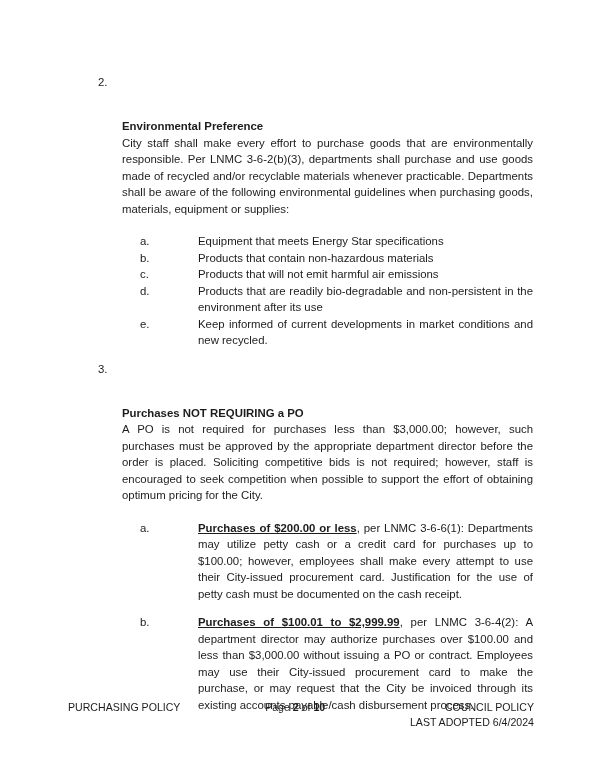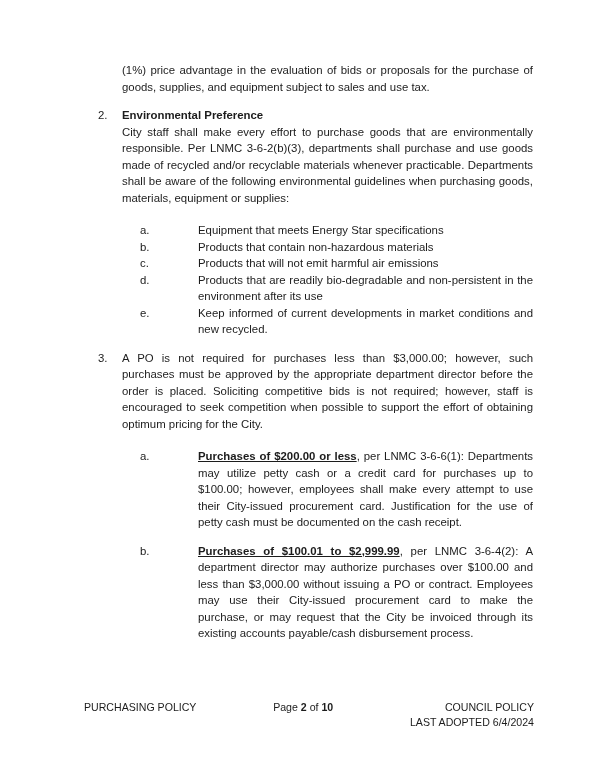--- a/index.html
+++ b/index.html
@@ -37,20 +37,21 @@
   .num {
     flex: none;
     width: 24px;
   }
   .sec-content {
     flex: 1;
     min-width: 0;
   }
   .sec-title {
     font-weight: bold;
+    margin-top: 44px;
   }
   .sublist {
     margin-top: 16px;
     margin-left: 18px;
   }
   .sub-item {
     display: flex;
   }
   .sub-item + .sub-item.spaced {
     margin-top: 12px;
@@ -72,21 +73,20 @@
   .footer {
     position: absolute;
     top: 700px;
     left: 68px;
     right: 66px;
     font-size: 10.6px;
     line-height: 15px;
     display: flex;
     justify-content: space-between;
     align-items: flex-start;
-    margin-left: 16px;
   }
   .footer-left { text-align: left; white-space: nowrap; }
   .footer-center { text-align: center; white-space: nowrap; }
   .footer-right { text-align: right; white-space: nowrap; }
   .bold { font-weight: bold; }
   .page-num {
     position: absolute;
     top: 736px;
     left: 0;
     right: 0;
@@ -94,21 +94,20 @@
     font-size: 10.2px;
     color: #2a2a2a;
     margin-top: 40px;
   }
 </style>
 </head>
 <body>
 
 <div class="page">
 
-  <p class="para intro">(1%) price advantage in the evaluation of bids or proposals for the purchase of goods, supplies, and equipment subject to sales and use tax.</p>
 
   <div class="section">
     <div class="num">2.</div>
     <div class="sec-content">
       <div class="sec-title">Environmental Preference</div>
       <p class="para">City staff shall make every effort to purchase goods that are environmentally responsible.  Per LNMC 3-6-2(b)(3), departments shall purchase and use goods made of recycled and/or recyclable materials whenever practicable. Departments shall be aware of the following environmental guidelines when purchasing goods, materials, equipment or supplies:</p>
       <div class="sublist">
         <div class="sub-item">
           <span class="sub-letter">a.</span>
           <span class="sub-text">Equipment that meets Energy Star specifications</span>
@@ -129,20 +128,21 @@
           <span class="sub-letter">e.</span>
           <span class="sub-text">Keep informed of current developments in market conditions and new recycled.</span>
         </div>
       </div>
     </div>
   </div>
 
   <div class="section">
     <div class="num">3.</div>
     <div class="sec-content">
+      <div class="sec-title">Purchases NOT REQUIRING a PO</div>
       <p class="para">A PO is not required for purchases less than $3,000.00; however, such purchases must be approved by the appropriate department director before the order is placed.  Soliciting competitive bids is not required; however, staff is encouraged to seek competition when possible to support the effort of obtaining optimum pricing for the City.</p>
       <div class="sublist">
         <div class="sub-item">
           <span class="sub-letter">a.</span>
           <span class="sub-text"><span class="lead">Purchases of $200.00 or less</span><span>, per LNMC 3-6-6(1):  Departments may utilize petty cash or a credit card for purchases up to $100.00; however, employees shall make every attempt to use their City-issued procurement card.  Justification for the use of petty cash must be documented on the cash receipt.</span></span>
         </div>
         <div class="sub-item spaced">
           <span class="sub-letter">b.</span>
           <span class="sub-text"><span class="lead">Purchases of $100.01 to $2,999.99</span><span>, per LNMC 3-6-4(2):  A department director may authorize purchases over $100.00 and less than $3,000.00 without issuing a PO or contract.  Employees may use their City-issued procurement card to make the purchase, or may request that the City be invoiced through its existing accounts payable/cash disbursement process.</span></span>
         </div>

